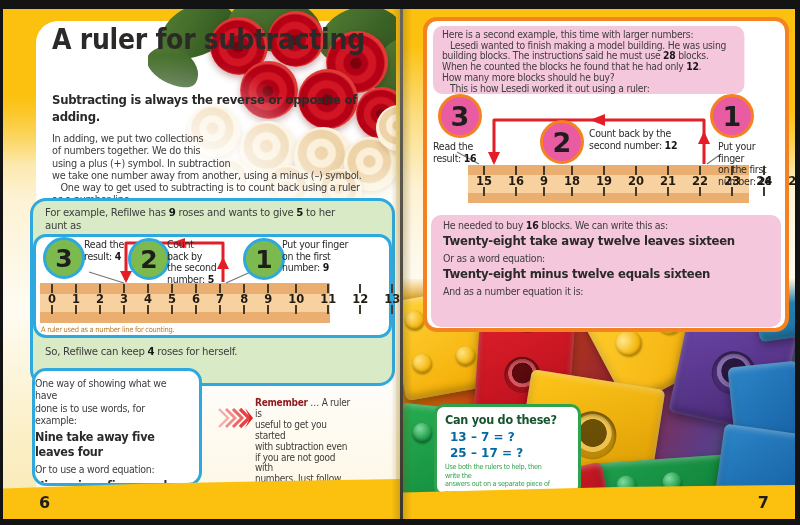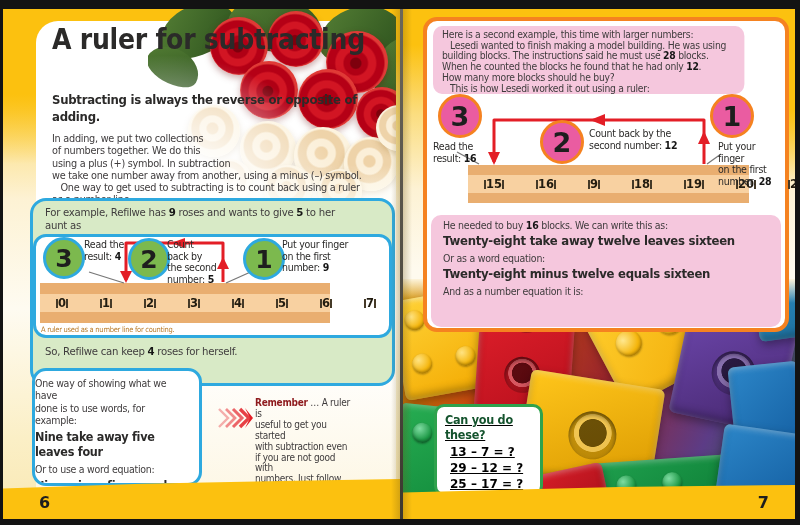--- a/index.html
+++ b/index.html
@@ -35,21 +35,21 @@
   .ex-head{position:absolute;left:12px;top:5px;font-size:11.3px;line-height:13px;color:#3F3C3D;}
   .ex-white{position:absolute;left:0;right:0;top:33px;height:104px;background:#FFF;border:3px solid #2EA9DF;border-radius:13px;box-sizing:border-box;}
   .ex-foot{position:absolute;left:12px;top:144px;font-size:11.3px;color:#3F3C3D;}
 
   .circle{position:absolute;width:42px;height:42px;border-radius:50%;box-sizing:border-box;display:flex;align-items:center;justify-content:center;font-weight:bold;font-size:25px;color:#1E1E1E;z-index:2;}
   .circle.green{background:#7CB94E;border:3px solid #2EA9DF;}
   .circle.pink{background:#EA5CA1;border:3px solid #F58220;width:44px;height:44px;font-size:27px;}
   .slabel{position:absolute;font-size:10.5px;line-height:11.5px;color:#2B2A29;z-index:2;}
 
   .ruler{position:absolute;display:flex;background:linear-gradient(180deg,#E9AE70 0 11px,#F8D1A1 11px 29px,#E9AE70 29px 100%);}
-  .cell{flex:1;display:flex;flex-direction:row;align-items:center;justify-content:flex-start;padding:1px 16px;box-sizing:border-box;}
+  .cell{flex:1;display:flex;flex-direction:column;align-items:center;justify-content:flex-start;padding:1px 8px;box-sizing:border-box;}
   .tk{width:2px;height:9px;background:#453A28;}
   .cell b{font-size:11.5px;line-height:12px;color:#221C10;}
 
   .caption{position:absolute;left:5px;top:88px;font-size:7.5px;color:#B87A28;}
   .arrow-svg{position:absolute;left:0;top:0;z-index:1;}
 
   .words-box{position:absolute;left:29px;top:359px;width:170px;height:118px;background:#FFF;border:3px solid #2EA9DF;border-radius:14px;box-sizing:border-box;padding:6px 0;overflow:hidden;z-index:3;}
   .wb-t{font-size:10.5px;line-height:12.3px;color:#3F3C3D;margin-bottom:3px;}
   .wb-b{font-size:12.5px;font-weight:bold;color:#2B2A29;margin-bottom:4px;}
 
@@ -74,23 +74,23 @@
   .rx-t{font-size:10.5px;line-height:12px;color:#3F3C3D;margin-bottom:2px;}
   .rx-b{font-size:13px;font-weight:bold;color:#2B2A29;margin-bottom:4px;}
   .rx-eq{font-size:17px;font-weight:bold;color:#2B2A29;padding-left:40px;margin-top:1px;}
 
   .blocks{position:absolute;left:0;top:270px;width:100%;height:240px;z-index:1;background:linear-gradient(115deg,#D99D00 0%,#C94A10 25%,#98252C 50%,#5C3C86 75%,#2D6E3F 100%);overflow:hidden;}
   .blocks::before{content:'';position:absolute;left:0;top:0;right:0;height:24px;background:linear-gradient(180deg,#FDF4DC,rgba(253,244,220,0));z-index:5;}
   .blk{position:absolute;border-radius:6px;box-shadow:inset 0 2px 6px rgba(255,255,255,.35),inset 0 -4px 8px rgba(0,0,0,.3),0 4px 10px rgba(0,0,0,.35);}
   .stud{position:absolute;border-radius:50%;width:20px;height:20px;box-shadow:inset 0 -2px 3px rgba(0,0,0,.3),0 1px 2px rgba(0,0,0,.3);}
   .ring{position:absolute;border-radius:50%;width:36px;height:36px;background:radial-gradient(circle at 50% 45%,rgba(0,0,0,.55) 0 38%,rgba(255,255,255,.28) 40% 52%,rgba(0,0,0,.18) 54% 100%);box-shadow:inset 0 3px 5px rgba(0,0,0,.5);}
 
-  .practice{position:absolute;left:31px;top:395px;width:109px;height:92px;background:#FFF;border:3px solid #2FA24D;border-radius:10px;box-sizing:border-box;padding:5px 8px;z-index:5;text-decoration:underline;}
+  .practice{position:absolute;left:31px;top:395px;width:147px;height:92px;background:#FFF;border:3px solid #2FA24D;border-radius:10px;box-sizing:border-box;padding:5px 8px;z-index:5;}
   .pr-title{font-size:12.5px;font-weight:bold;color:#14532D;margin-bottom:2px;}
-  .pr-item{font-size:12px;font-weight:bold;color:#000000;line-height:16px;padding-left:5px;}
+  .pr-item{font-size:12px;font-weight:bold;color:#0369a1;line-height:16px;padding-left:5px;}
   .pr-note{font-size:7.2px;line-height:8.6px;color:#2FA24D;margin-top:2px;}
 </style>
 </head>
 <body>
 
 <div class="book">
  <div class="spread">
 
   <section class="page left">
     <div class="lp-band"></div>
@@ -441,21 +441,20 @@
         <p class="rx-t tx">Or as a word equation:</p>
         <p class="rx-b tx">Twenty-eight minus twelve equals sixteen</p>
         <p class="rx-t tx">And as a number equation it is:</p>
       </div>
     </div>
 
     <div class="practice">
       <p class="pr-title tx">Can you do these?</p>
       <div class="pr-list">
             <div class="pr-item">13 – 7 = ?</div>
-            <div class="pr-item">29 – 12 = ?</div>
             <div class="pr-item">25 – 17 = ?</div>
           </div>
       <p class="pr-note tx">Use both the rulers to help, then write the
 answers out on a separate piece of paper.</p>
     </div>
 
     <div class="footer fr"></div>
     <span class="pagenum pr" style="z-index:7;">7</span>
   </section>
 

